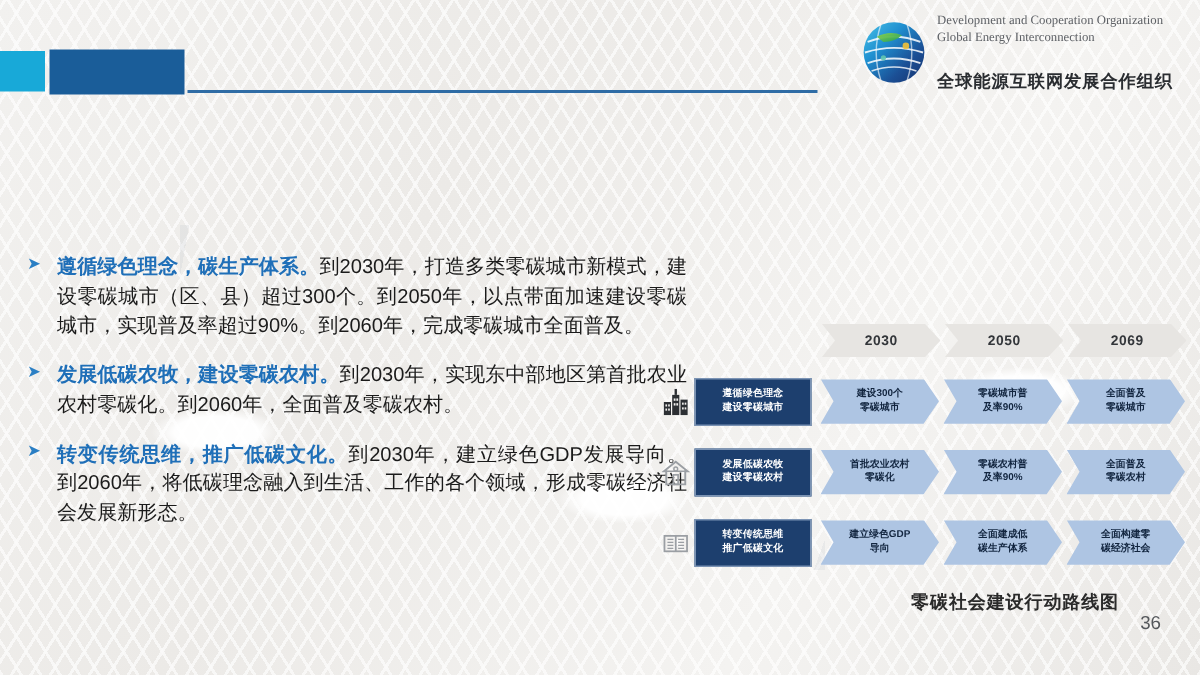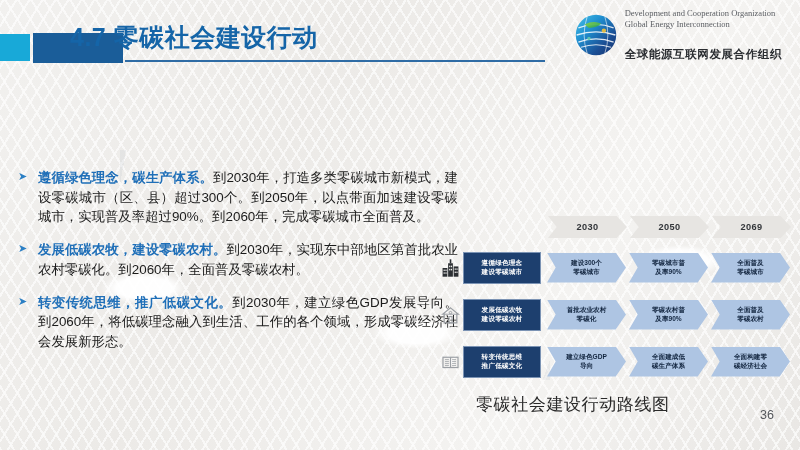--- a/index.html
+++ b/index.html
@@ -140,38 +140,37 @@
     clip-path: polygon(0 0, 87% 0, 100% 50%, 87% 100%, 0 100%, 11% 50%);
     display: flex; flex-direction: column; align-items: center; justify-content: center;
     font-size: 6.6px; font-weight: bold; color: #12253f; line-height: 1.35;
     text-align: center;
   }
   .step-chev.s0 { left: 0; }
   .step-chev.s1 { left: 82px; }
   .step-chev.s2 { left: 164px; }
 
   .rm-caption {
-    margin-top: 12px; margin-left: 36px; text-align: left; width: 270px;
-    font-size: 17px; font-weight: normal; color: #2a2a2a; letter-spacing: .6px;
+    margin-top: 12px; margin-left: 36px; text-align: right; width: 270px;
+    font-size: 12px; font-weight: bold; color: #2a2a2a; letter-spacing: .6px;
   }
 
   
   .page-num {
     position: absolute; right: 26px; bottom: 28px;
     font-size: 12.5px; color: #55585c; z-index: 6;
   }
 </style>
 </head>
 <body>
 
 <div id="slide">
 
   <div class="hdr-accent-cyan"></div>
   <div class="hdr-accent-blue"></div>
-  <div class="hdr-title">4.7 零碳社会建设行动</div>
   <div class="hdr-rule"></div>
 
   <div class="logo-wrap">
     <span>
       <svg class="globe" viewBox="0 0 100 100" aria-hidden="true">
         <defs>
           <linearGradient id="gl" x1="0" y1="0" x2="1" y2="1">
             <stop offset="0%" stop-color="#49c3e8"></stop>
             <stop offset="35%" stop-color="#1f8fd0"></stop>
             <stop offset="70%" stop-color="#1b4f95"></stop>

